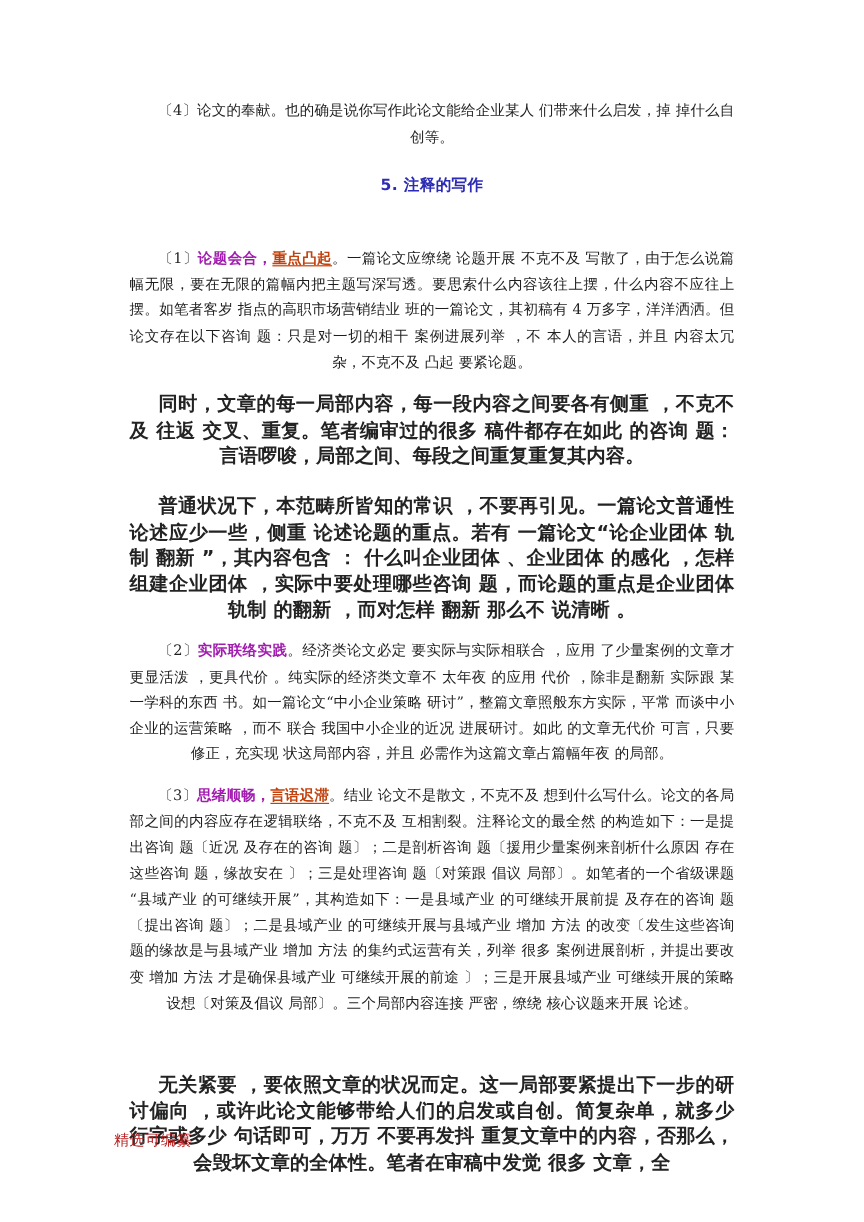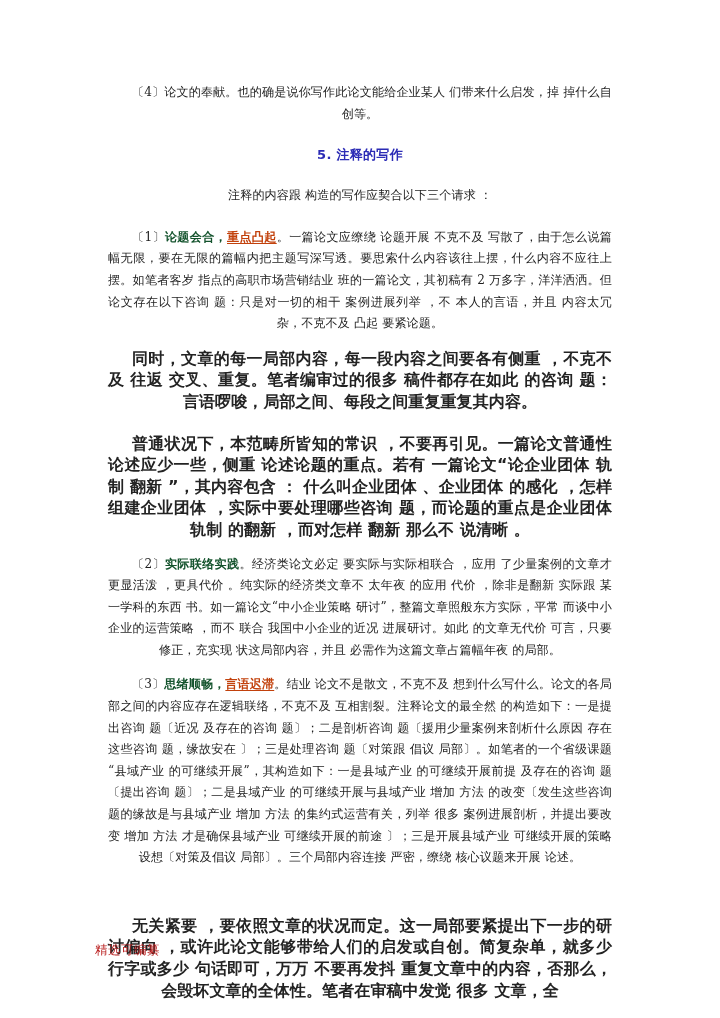--- a/index.html
+++ b/index.html
@@ -65,21 +65,21 @@
     color: #2b2bb5;
     font-weight: bold;
     font-size: 13px;
     line-height: 20px;
     font-family: "DejaVu Sans", "Liberation Sans", sans-serif;
     letter-spacing: 0.3px;
   }
 
   
   .blue {
-    color: #14532d;
+    color: #a21caf;
     font-weight: bold;
     font-family: "DejaVu Sans", "Liberation Sans", sans-serif;
   }
   .blue-u {
     color: #c2410c;
     font-weight: bold;
     font-family: "DejaVu Sans", "Liberation Sans", sans-serif;
     text-decoration: underline;
     text-underline-offset: 2px;
     margin-top: 26px;
@@ -110,25 +110,24 @@
   <div class="content">
 
     <p class="para">〔4〕论文的奉献。也的确是说你写作此论文能给企业某人 们带来什么启发，掉 掉什么自创等。</p>
 
     <div class="gap-m"></div>
 
     <h2 class="heading">5. 注释的写作</h2>
 
     <div class="gap-m"></div>
 
-    <p class="para centered">注释的内容跟 构造的写作应契合以下三个请求 ：</p>
 
     <div class="gap-m"></div>
 
-    <p class="para"><span>〔1〕</span><span class="blue">论题会合，</span><span class="blue-u">重点凸起</span><span>。一篇论文应缭绕 论题开展 不克不及 写散了，由于怎么说篇幅无限，要在无限的篇幅内把主题写深写透。要思索什么内容该往上摆，什么内容不应往上摆。如笔者客岁 指点的高职市场营销结业 班的一篇论文，其初稿有 2 万多字，洋洋洒洒。但论文存在以下咨询 题：只是对一切的相干 案例进展列举 ，不 本人的言语，并且 内容太冗杂，不克不及 凸起 要紧论题。</span></p>
+    <p class="para"><span>〔1〕</span><span class="blue">论题会合，</span><span class="blue-u">重点凸起</span><span>。一篇论文应缭绕 论题开展 不克不及 写散了，由于怎么说篇幅无限，要在无限的篇幅内把主题写深写透。要思索什么内容该往上摆，什么内容不应往上摆。如笔者客岁 指点的高职市场营销结业 班的一篇论文，其初稿有 4 万多字，洋洋洒洒。但论文存在以下咨询 题：只是对一切的相干 案例进展列举 ，不 本人的言语，并且 内容太冗杂，不克不及 凸起 要紧论题。</span></p>
 
     <div class="gap-s"></div>
 
     <p class="para heavy">同时，文章的每一局部内容，每一段内容之间要各有侧重 ，不克不及 往返 交叉、重复。笔者编审过的很多 稿件都存在如此 的咨询 题：言语啰唆，局部之间、每段之间重复重复其内容。</p>
 
     <div class="gap-m"></div>
 
     <p class="para heavy">普通状况下，本范畴所皆知的常识 ，不要再引见。一篇论文普通性论述应少一些，侧重 论述论题的重点。若有 一篇论文“论企业团体 轨制 翻新 ”，其内容包含 ： 什么叫企业团体 、企业团体 的感化 ，怎样 组建企业团体 ，实际中要处理哪些咨询 题，而论题的重点是企业团体 轨制 的翻新 ，而对怎样 翻新 那么不 说清晰 。</p>
 
     <div class="gap-s"></div>

